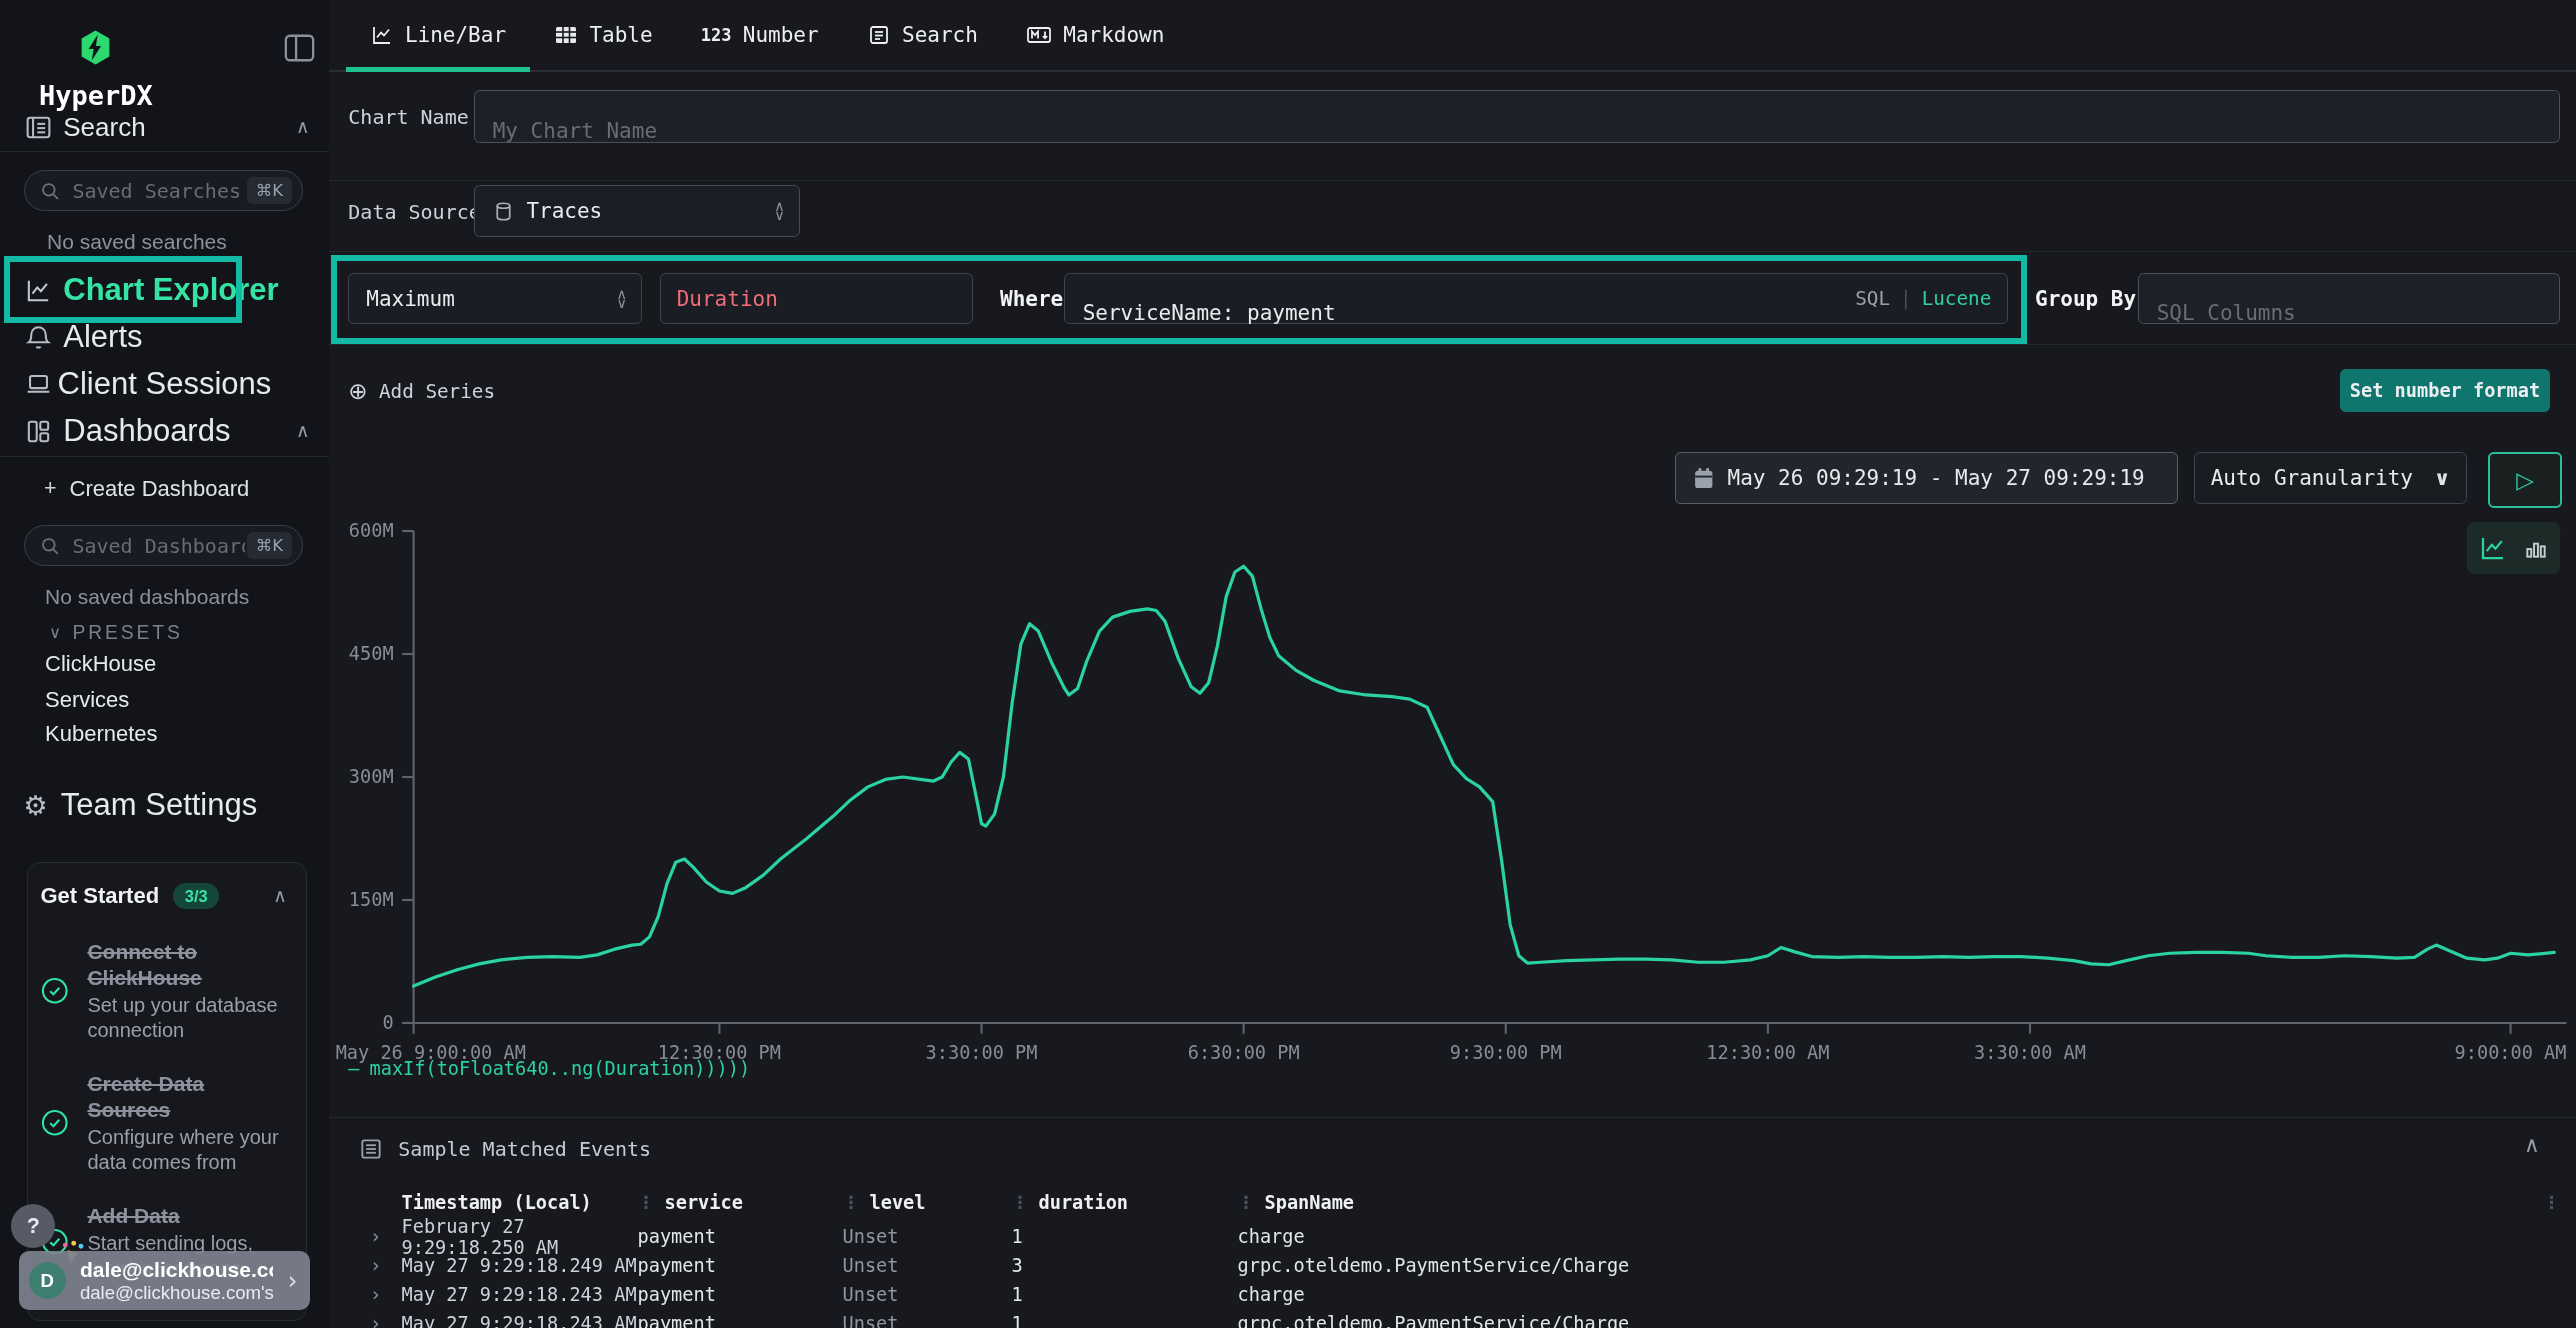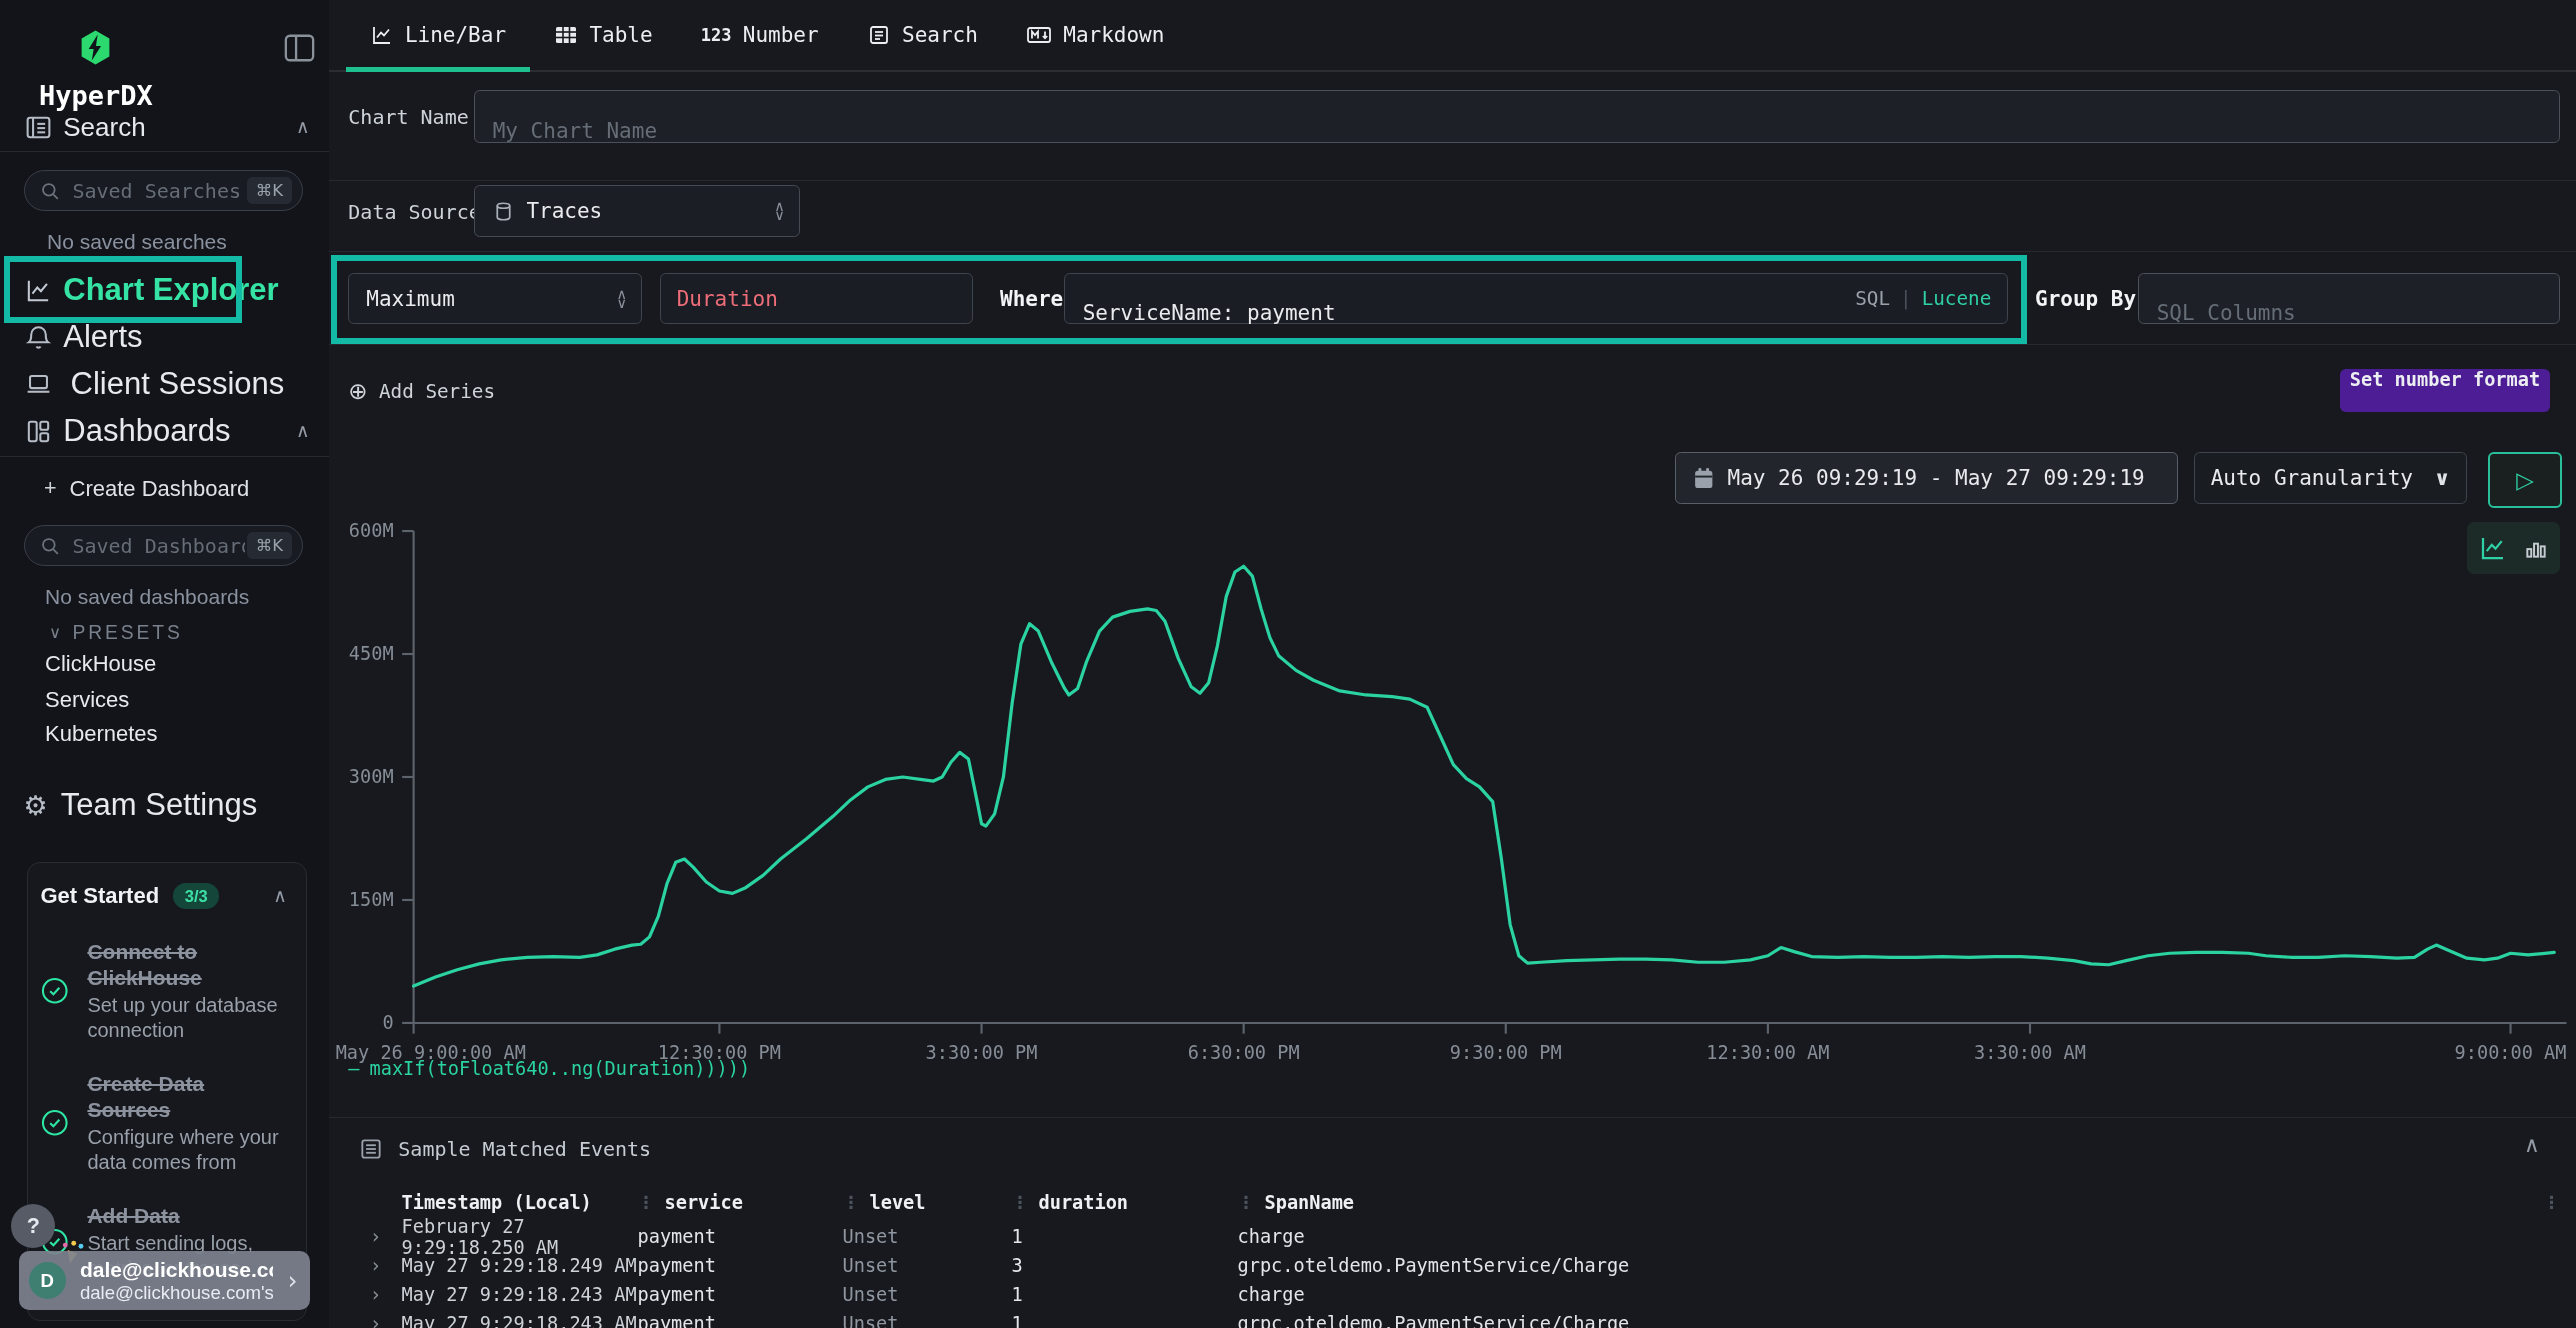--- a/index.html
+++ b/index.html
@@ -33,21 +33,21 @@
   .tab.active::after{content:"";position:absolute;left:0;right:0;bottom:-2.1px;height:5px;background:#1fc090;}
   .flabel{font-size:20px;color:#ced3da;font-family:"DejaVu Sans Mono",monospace;}
   .inputbox{position:absolute;border:1.4px solid #4b515a;border-radius:5.7px;background:#1d2127;
     display:flex;align-items:center;padding:0 15.7px;box-sizing:border-box;}
   .inputbox input{font-size:21px;width:100%;font-family:"DejaVu Sans Mono",monospace;margin-top:28px;}
   .selectbox{position:absolute;border:1.4px solid #454b54;border-radius:5.7px;background:#1b1e24;
     display:flex;align-items:center;padding:0 14.3px 0 17px;box-sizing:border-box;font-size:21px;}
   .updown{display:flex;flex-direction:column;line-height:0.62;color:#8b929c;font-size:14.3px;margin-left:auto;
     font-family:"DejaVu Sans",sans-serif;}
   .boldlabel{font-size:21px;font-weight:bold;color:#f2f4f6;font-family:"DejaVu Sans Mono",monospace;}
-  .btn{position:absolute;background:#4c1d95;border-radius:5.7px;display:flex;justify-content:center;
+  .btn{position:absolute;background:#0f766e;border-radius:5.7px;display:flex;align-items:center;justify-content:center;
     font-family:"DejaVu Sans Mono",monospace;font-size:18.6px;color:#eceef1;cursor:pointer;box-sizing:border-box;}
   .tick{font-family:"DejaVu Sans Mono",monospace;font-size:26px;fill:#868d96;}
   
   .etable{position:absolute;left:41px;top:1182px;width:2190px;display:grid;
     grid-template-columns:31.5px 236px 205px 169px 226px 1fr 43px;font-family:"DejaVu Sans Mono",monospace;}
   .etable .hcell{height:40px;display:flex;align-items:center;font-weight:bold;font-size:18.6px;color:#eef0f3;}
   .etable .cell{height:29px;display:flex;align-items:center;font-size:18.6px;color:#e2e5e9;}
   .handle{color:#4d535c;margin-right:10px;font-family:"DejaVu Sans",sans-serif;font-size:17px;}
   .getcard{position:absolute;left:26.5px;top:862px;width:280px;height:459px;background:#16181e;
     border:1.4px solid #272c33;border-radius:13px;box-sizing:border-box;}
@@ -117,21 +117,21 @@
   <div class="abs row" style="left:23.6px;top:317px;height:40px;gap:10.7px;">
     <span class="sideicon">
       <svg width="29" height="29" viewBox="0 0 24 24" fill="none" stroke="#b6bcc6" stroke-width="1.7">
           <path d="M18 9.5a6 6 0 0 0-12 0c0 5-2 6.5-2 6.5h16s-2-1.5-2-6.5"></path>
           <path d="M10.3 19.5a2 2 0 0 0 3.4 0"></path>
         </svg>
     </span>
     <span class="navlabel">Alerts</span>
   </div>
 
-  <div class="abs row" style="left:23.6px;top:364px;height:40px;gap:18px;">
+  <div class="abs row" style="left:23.6px;top:364px;height:40px;gap:5px;">
     <span class="sideicon">
       <svg width="29" height="29" viewBox="0 0 24 24" fill="none" stroke="#b6bcc6" stroke-width="1.7">
           <rect x="5" y="5" width="14" height="10" rx="1.5"></rect>
           <path d="M3 18h18"></path>
         </svg>
     </span>
     <span class="navlabel">Client Sessions</span>
   </div>
 
   <div class="abs row" style="left:23.6px;top:411px;width:286px;height:40px;gap:10.7px;">

